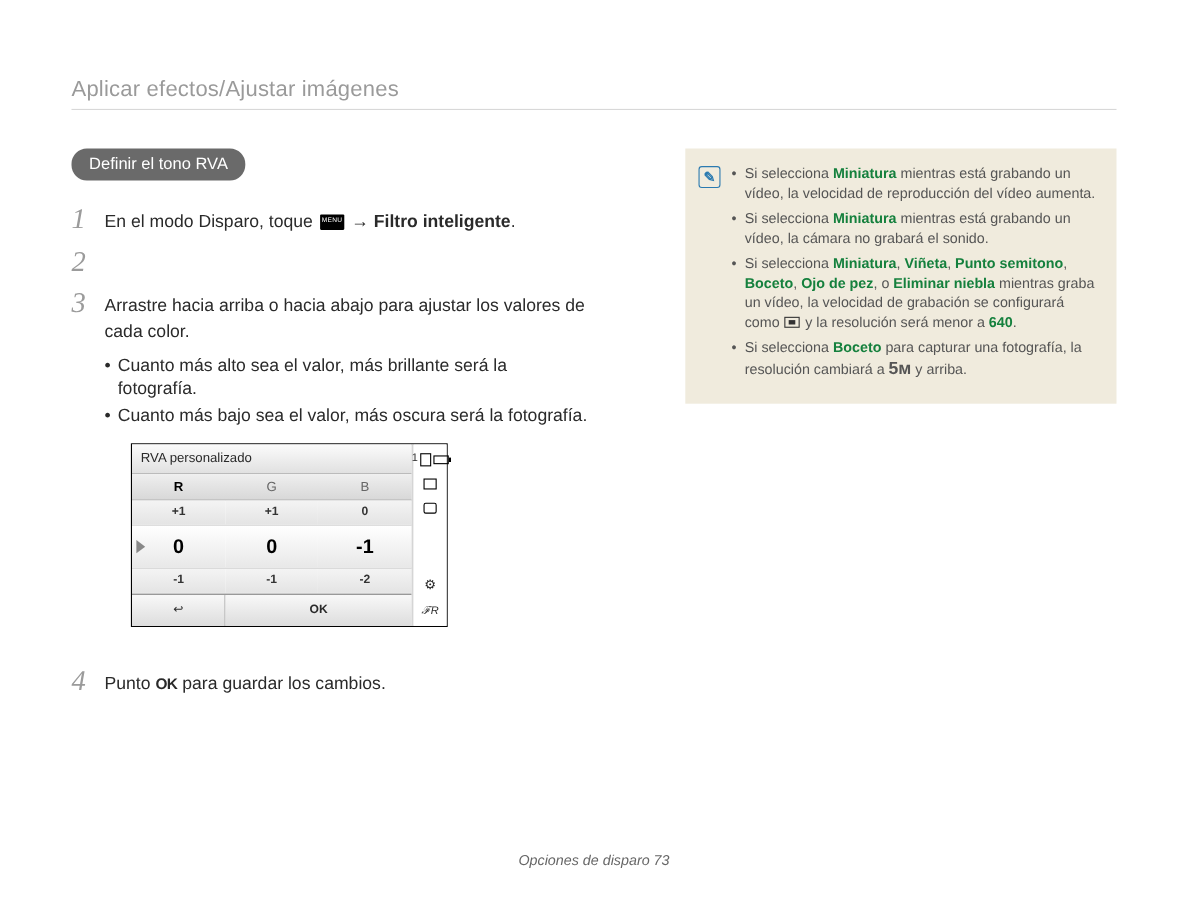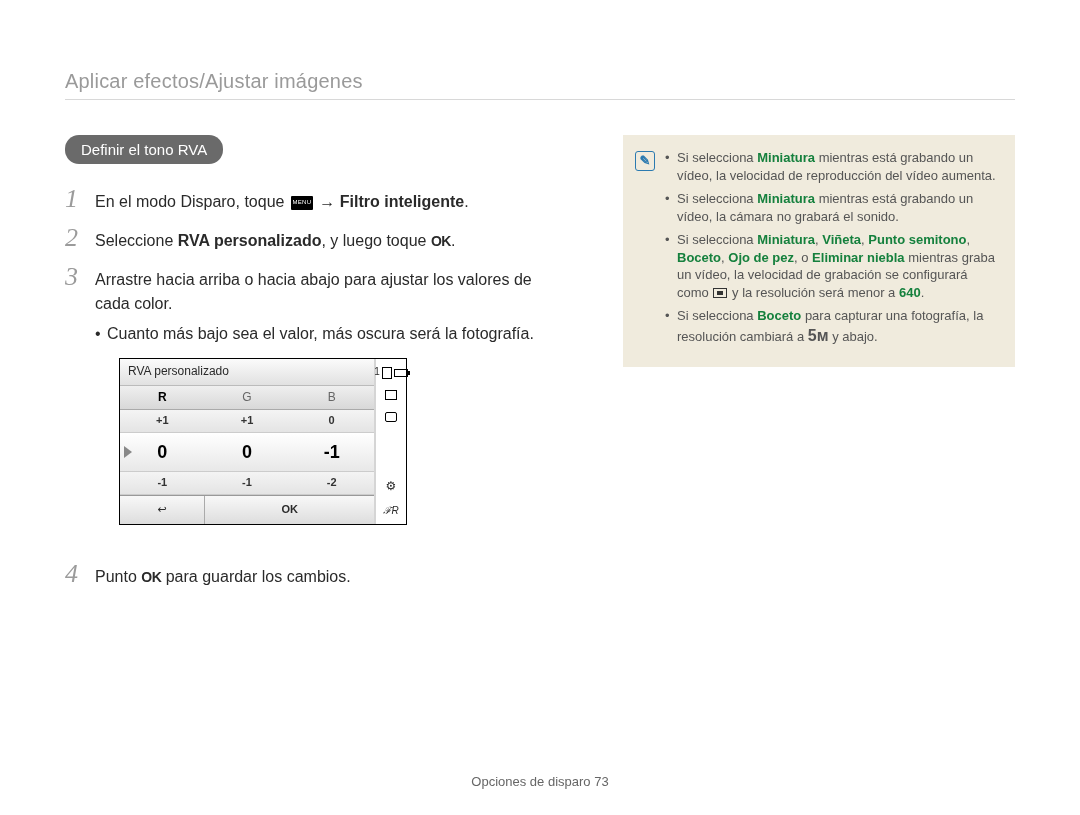--- a/index.html
+++ b/index.html
@@ -172,50 +172,48 @@
   .info-box ul li::before{content:"•";position:absolute;left:0;}
   .note-bold{font-weight:bold;color:#15803d;}
   .res-glyph{
     display:inline-block;width:14px;height:10px;border:1px solid #333;
     position:relative;vertical-align:middle;margin:0 1px;
   }
   .res-glyph::after{content:"";position:absolute;left:3px;top:2px;width:6px;height:4px;background:#333;}
   .five-m{font-weight:bold;font-size:16px;}
   footer{
     position:absolute;bottom:26px;left:0;right:0;
-    text-align:center;font-size:13px;color:#666;
+    text-align:center;font-size:13px;color:#666;font-style:italic;
   }
 </style>
 </head>
 <body>
 
 <div class="breadcrumb">Aplicar efectos/Ajustar imágenes</div>
 
 <div class="columns">
   <div class="col-left">
     <div class="pill">Definir el tono RVA</div>
 
     <ol class="steps">
       <li>
         <span class="step-num">1</span>
         <span class="step-body">
           <span>En el modo Disparo, toque </span><span class="menu-icon">MENU</span><span> → </span><span class="strong">Filtro inteligente</span><span>.</span>
         </span>
       </li>
       <li>
         <span class="step-num">2</span>
-        <span class="step-body">
-          <span>Seleccione </span><span class="strong">RVA personalizado</span><span>, y luego toque </span><span class="ok-icon">OK</span><span>.</span>
-        </span>
       </li>
       <li>
         <span class="step-num">3</span>
         <span class="step-body">
           <span>Arrastre hacia arriba o hacia abajo para ajustar los valores de cada color.</span>
           <ul class="sub">
+            <li>Cuanto más alto sea el valor, más brillante será la fotografía.</li>
             <li>Cuanto más bajo sea el valor, más oscura será la fotografía.</li>
           </ul>
 
           <div class="lcd">
             <div class="lcd-main">
               <div class="lcd-title">RVA personalizado</div>
               <div class="rgb-header">
                 <span>R</span>
                 <span>G</span>
                 <span>B</span>
@@ -282,21 +280,21 @@
         <li>
           <span>Si selecciona </span><span class="note-bold">Miniatura</span><span> mientras está grabando un vídeo, la velocidad de reproducción del vídeo aumenta.</span>
         </li>
         <li>
           <span>Si selecciona </span><span class="note-bold">Miniatura</span><span> mientras está grabando un vídeo, la cámara no grabará el sonido.</span>
         </li>
         <li>
           <span>Si selecciona </span><span class="note-bold">Miniatura</span><span>, </span><span class="note-bold">Viñeta</span><span>, </span><span class="note-bold">Punto semitono</span><span>, </span><span class="note-bold">Boceto</span><span>, </span><span class="note-bold">Ojo de pez</span><span>, o </span><span class="note-bold">Eliminar niebla</span><span> mientras graba un vídeo, la velocidad de grabación se configurará como </span><span class="res-glyph"></span><span> y la resolución será menor a </span><span class="note-bold">640</span><span>.</span>
         </li>
         <li>
-          <span>Si selecciona </span><span class="note-bold">Boceto</span><span> para capturar una fotografía, la resolución cambiará a </span><span class="five-m">5ᴍ</span><span> y abajo.</span>
+          <span>Si selecciona </span><span class="note-bold">Boceto</span><span> para capturar una fotografía, la resolución cambiará a </span><span class="five-m">5ᴍ</span><span> y arriba.</span>
         </li>
       </ul>
     </div>
   </div>
 </div>
 
 <footer>
   <span>Opciones de disparo  </span><span>73</span>
 </footer>
 

